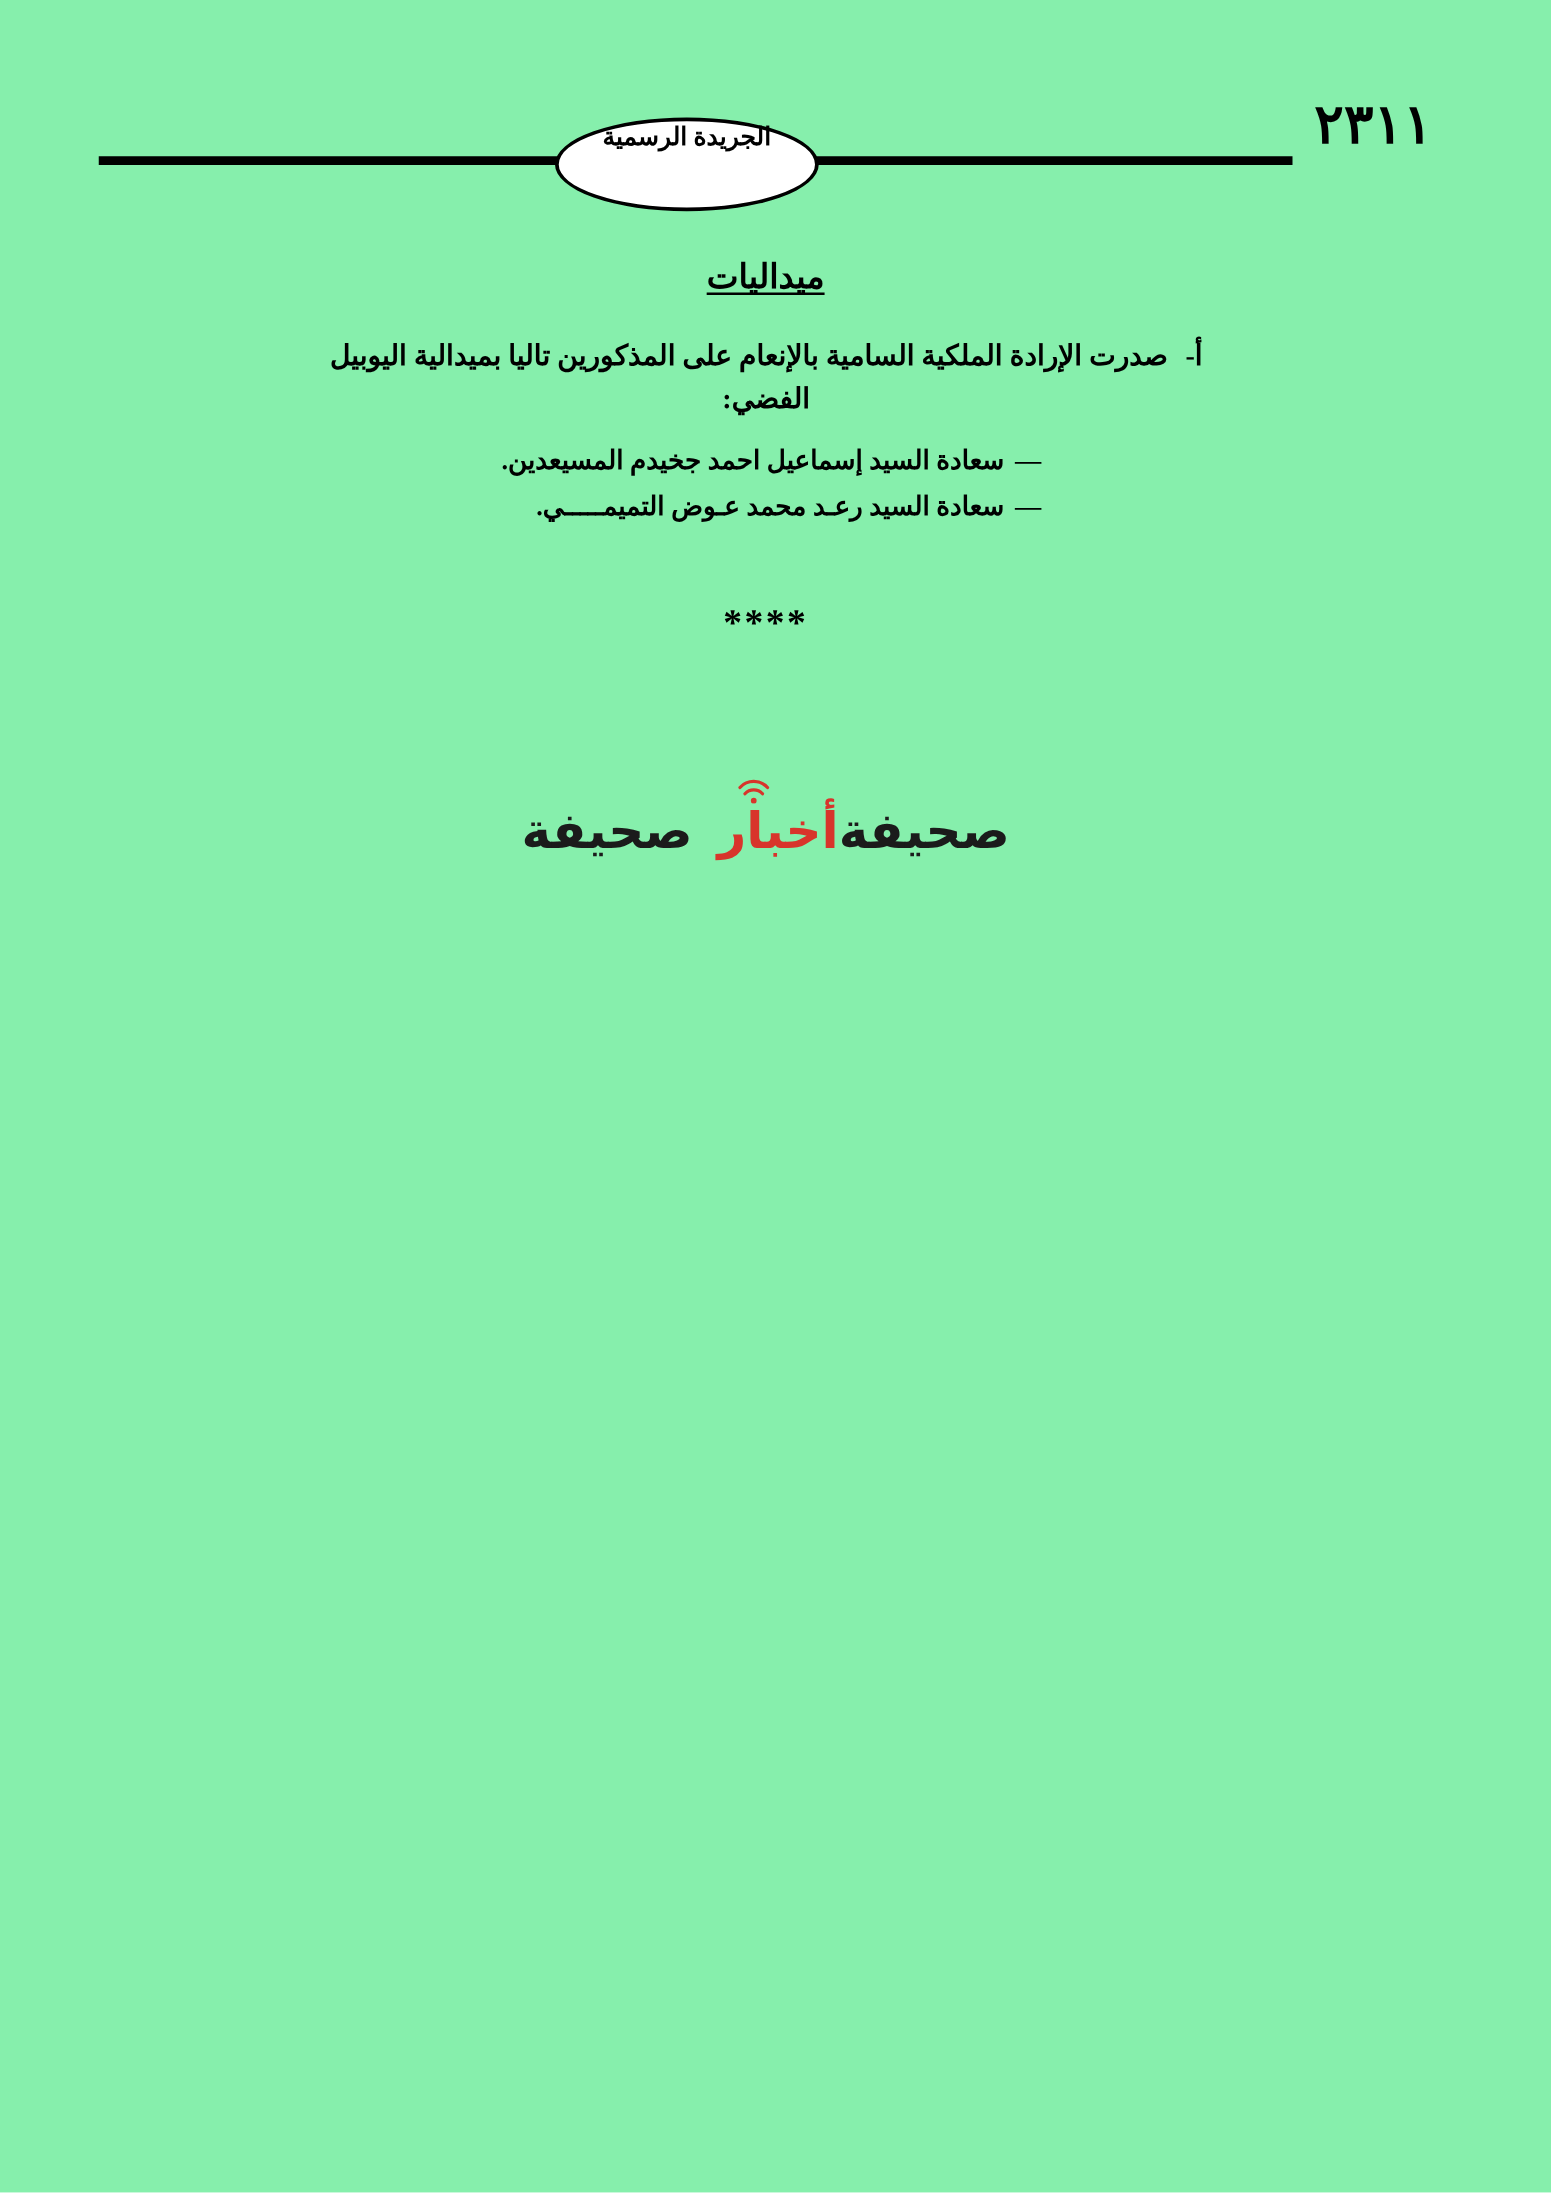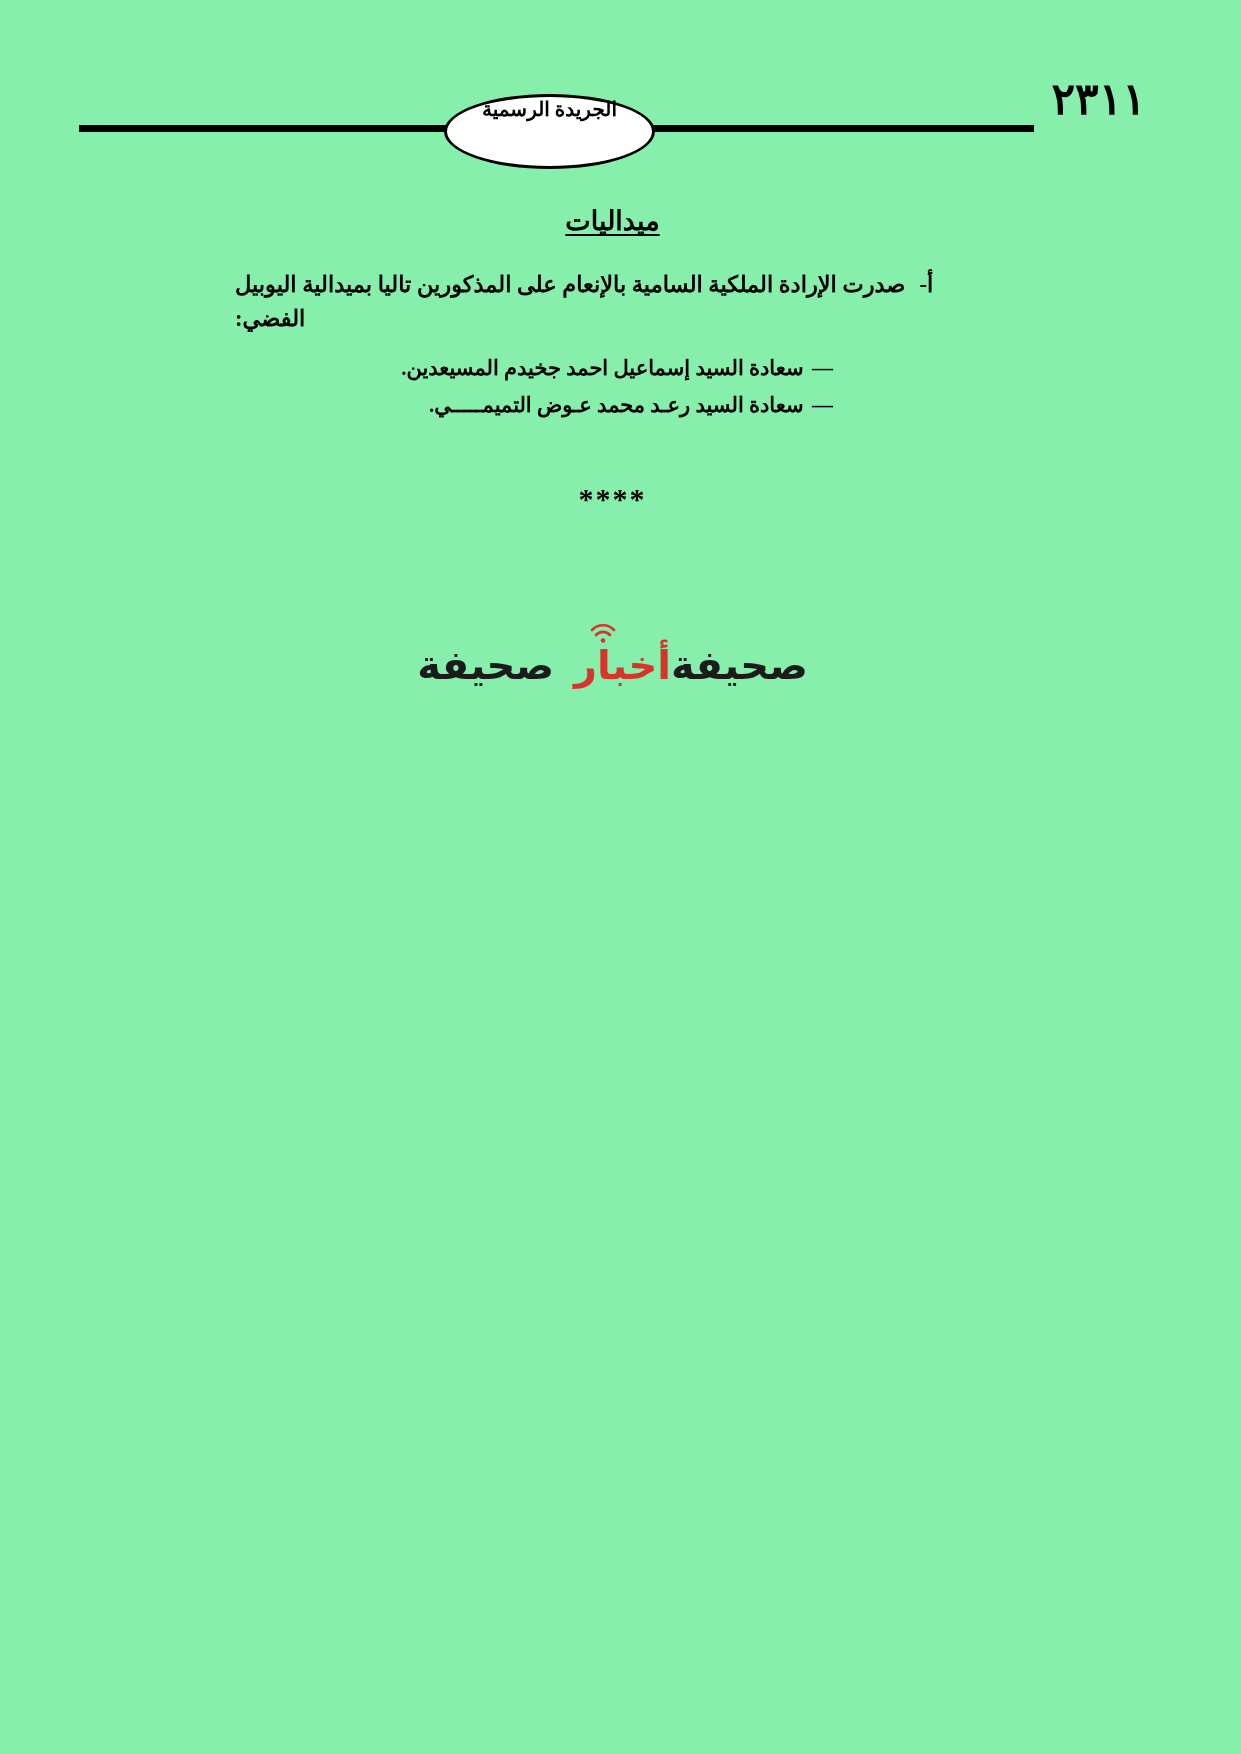--- a/index.html
+++ b/index.html
@@ -78,21 +78,21 @@
     text-underline-offset: 4px;
   }
 
   .para-a {
     position: absolute;
     top: 268px;
     right: 250px;
     left: 215px;
     font-size: 22.5px;
     font-weight: bold;
-    text-align: left;
+    text-align: center;
     line-height: 1.5;
     margin-left: 36px;
   }
   .para-a .marker {
     display: inline-block;
     margin-left: 14px;
   }
 
   .medal-list {
     position: absolute;

